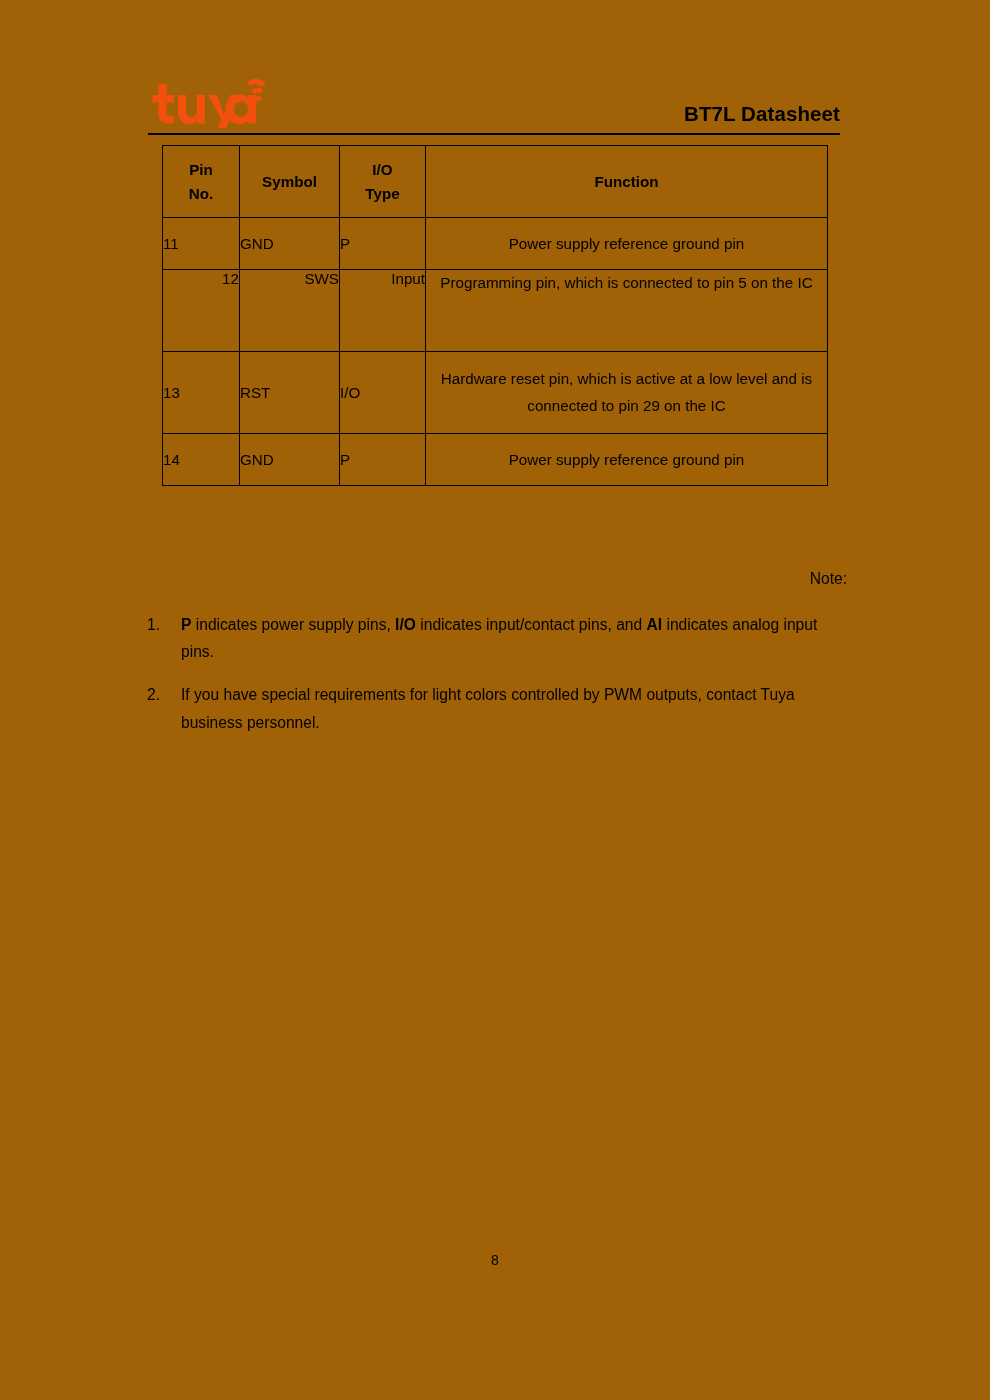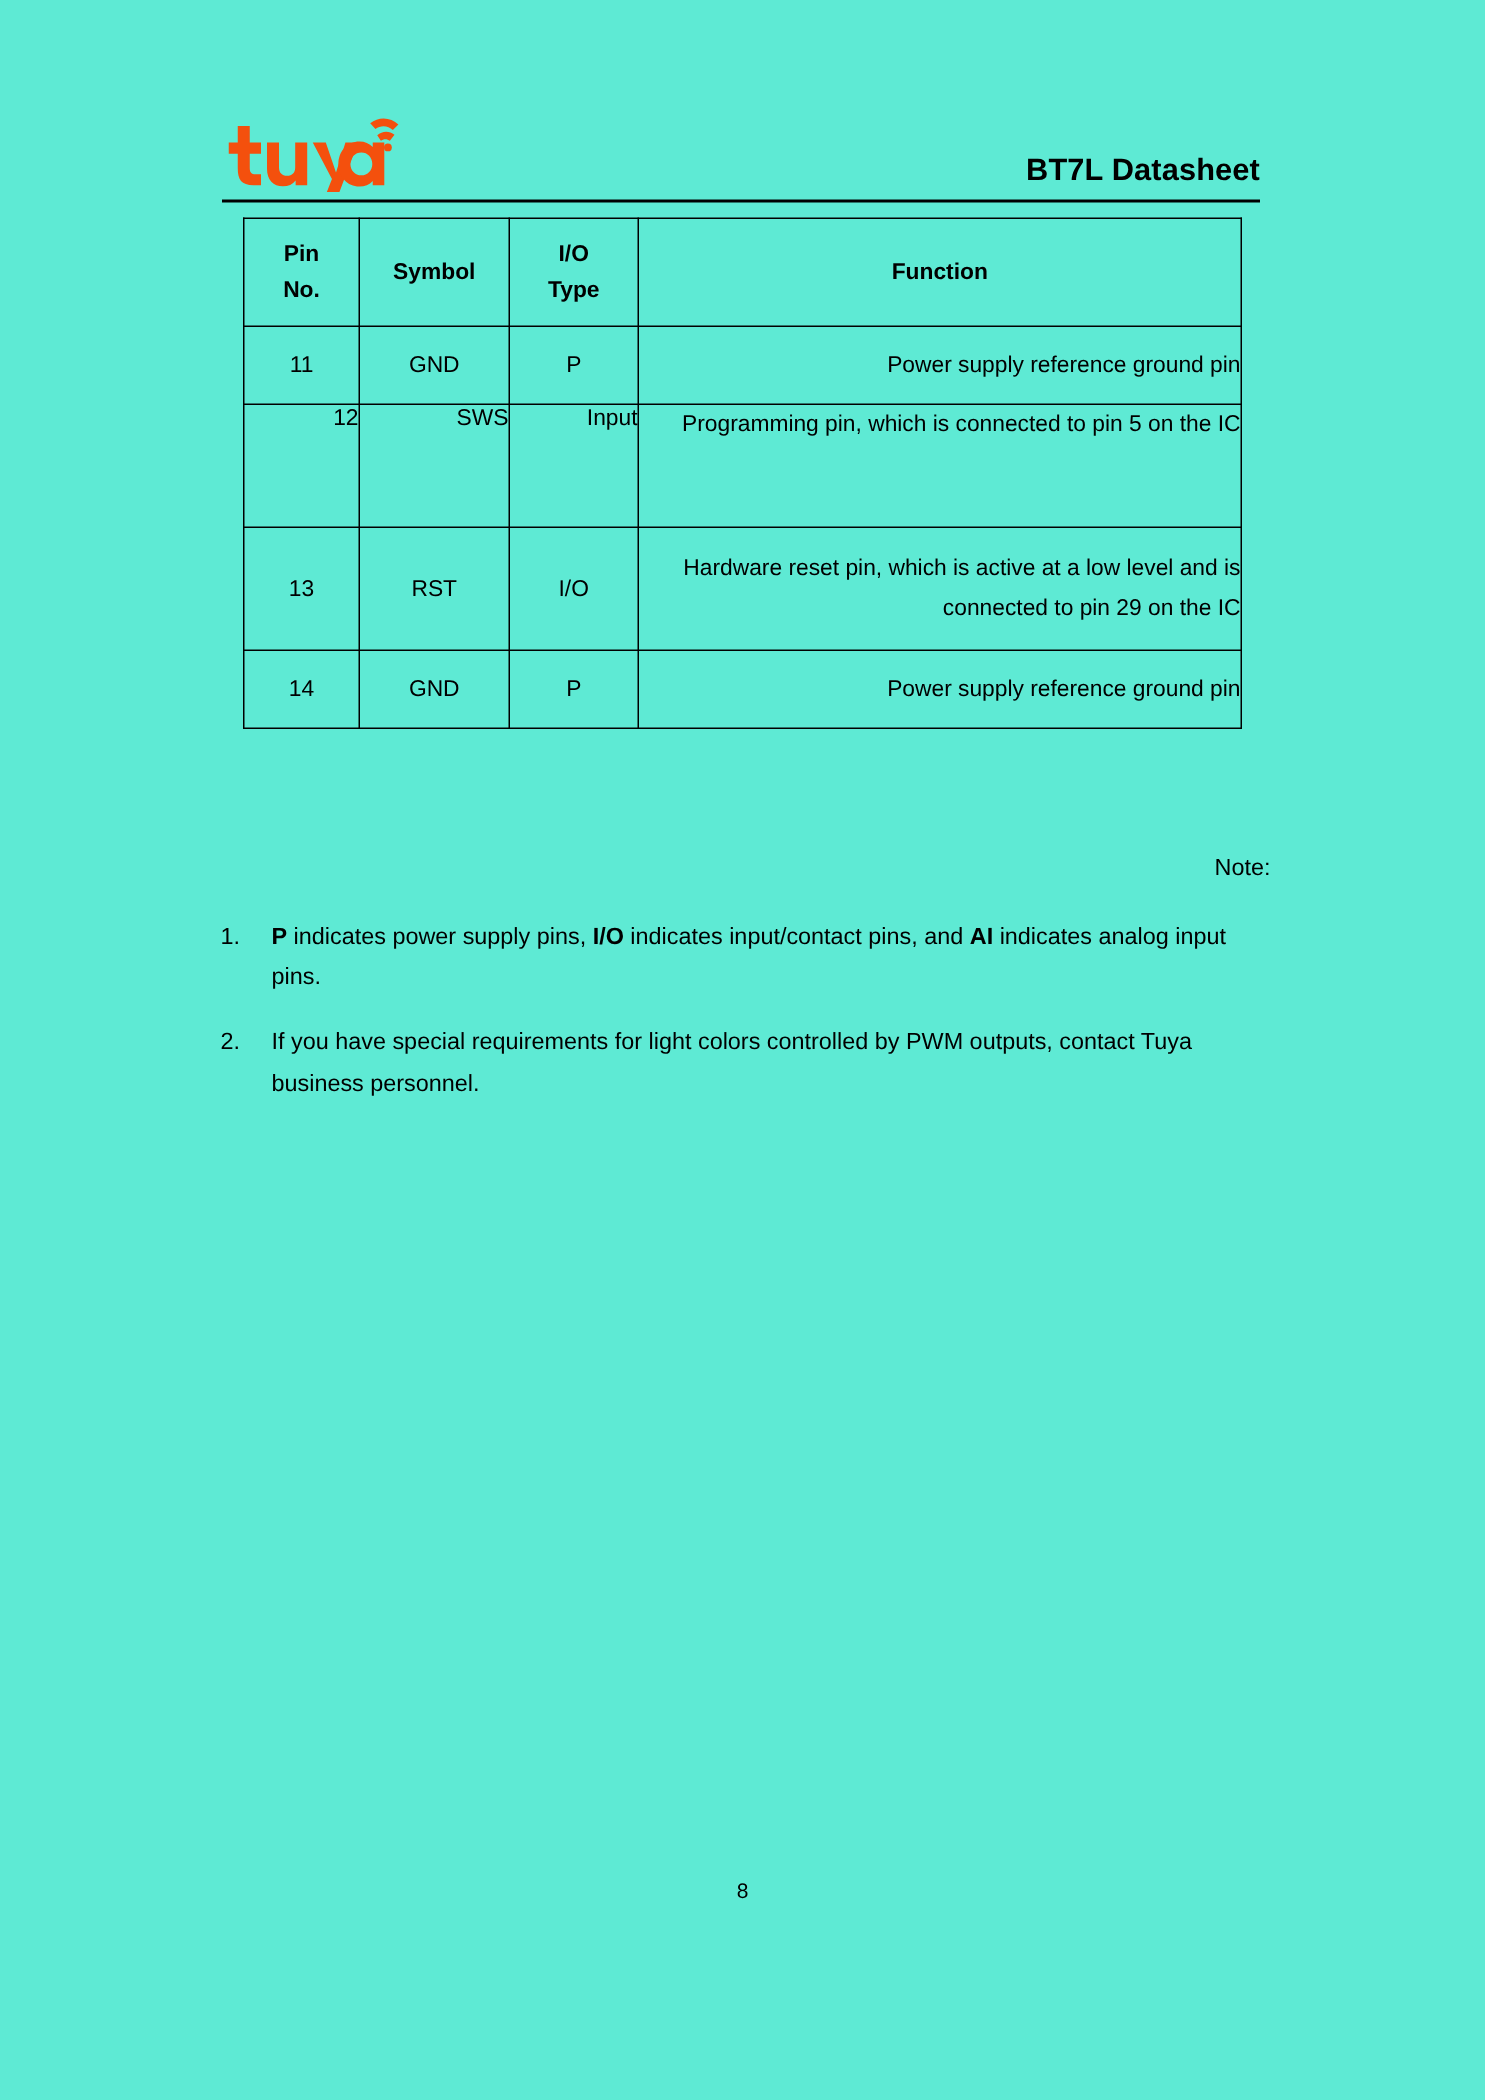--- a/index.html
+++ b/index.html
@@ -15,21 +15,21 @@
     color: #000000;
     overflow: hidden;
   }
 
   .page {
     position: absolute;
     left: 0;
     top: 0;
     width: 990px;
     height: 1400px;
-    background: #5eead4;
+    background: #a16207;
   }
 
   
   .doc-header {
     position: absolute;
     left: 148px;
     top: 72px;
     width: 692px;
     height: 64px;
   }
@@ -86,29 +86,28 @@
   }
   .col-pin   { width: 77px; }
   .col-sym   { width: 100px; }
   .col-type  { width: 86px; }
   .col-func  { width: 402px; }
 
   .pin-table td {
     font-weight: normal;
   }
   .cell-center {
-    text-align: center;
     vertical-align: middle;
   }
   .cell-top {
     text-align: right;
     vertical-align: top;
   }
   .cell-func {
-    text-align: right;
+    text-align: center;
     vertical-align: middle;
     padding: 6px 10px 6px 11px;
     line-height: 1.72;
   }
   .cell-func.top { vertical-align: top; }
 
   .r-tall .cell-center,
   .r-tall .cell-top {
     padding: 0;
   }

